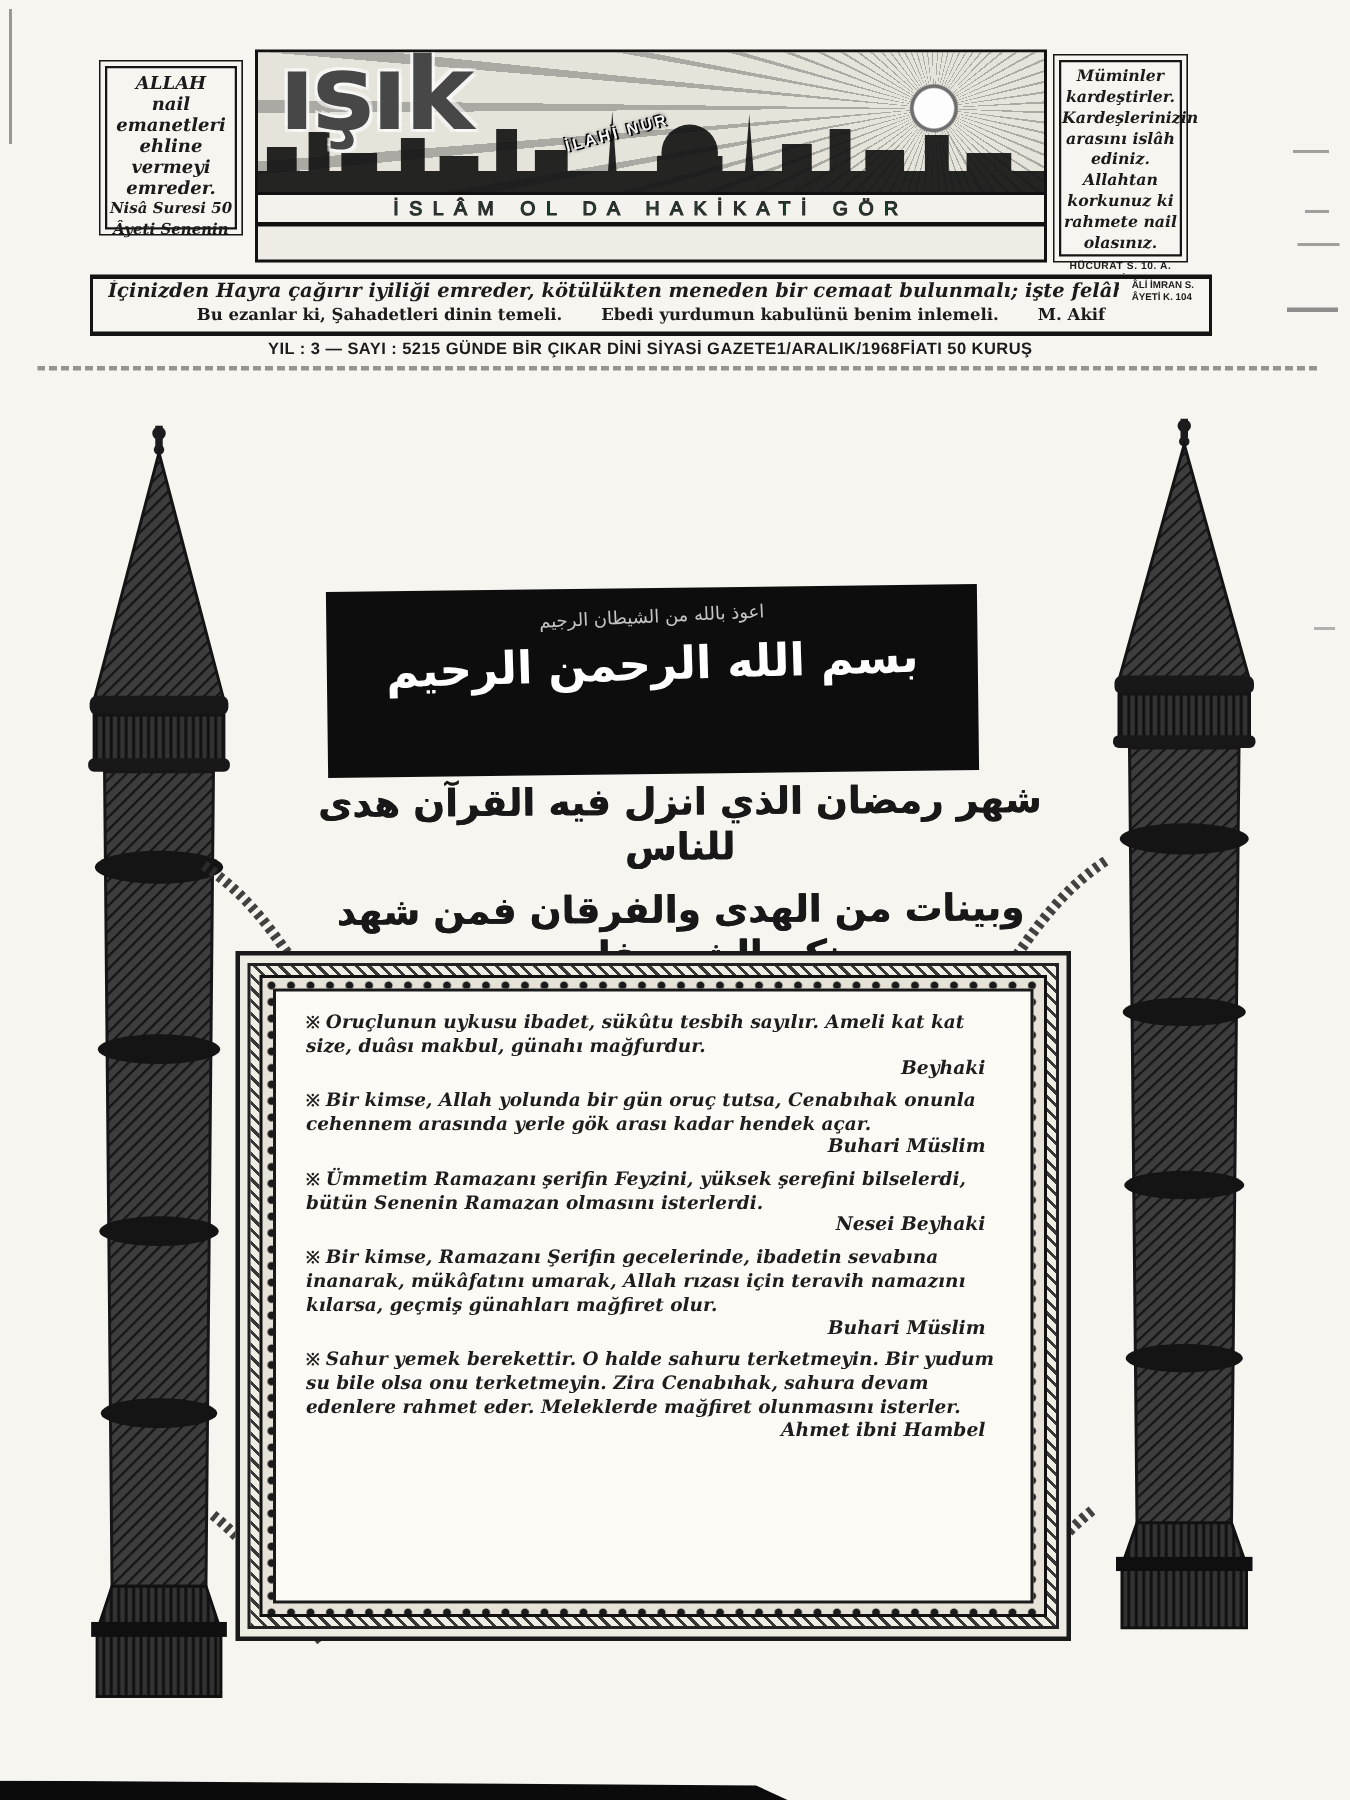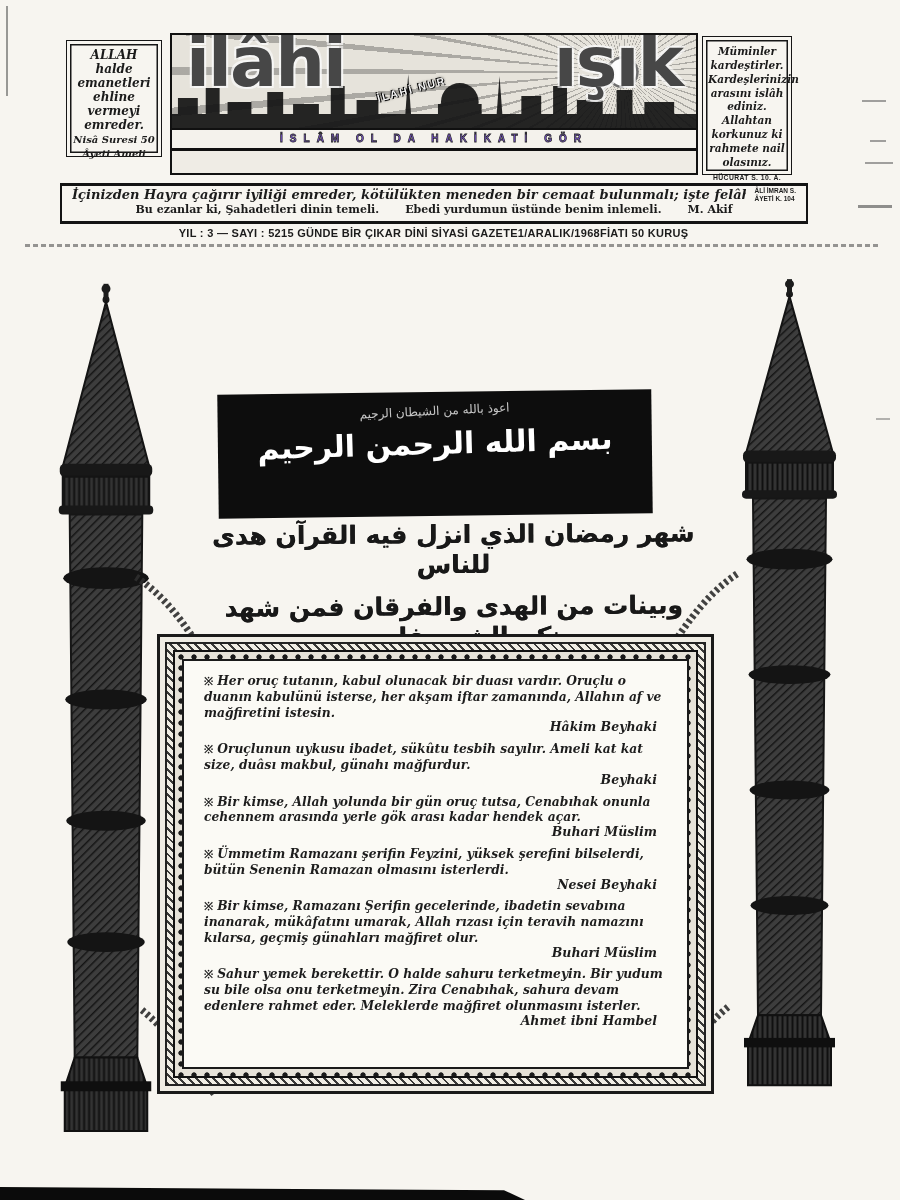--- a/index.html
+++ b/index.html
@@ -30,22 +30,22 @@
       padding:0 14px;box-sizing:border-box;font-family:"DejaVu Sans",sans-serif;font-weight:900;
       font-size:70px;letter-spacing:-2px;color:#474747;
       text-shadow:2px 2px 0 rgba(250,250,250,.75),-2px -2px 0 rgba(250,250,250,.75),2px -2px 0 rgba(250,250,250,.6),-2px 2px 0 rgba(250,250,250,.6);}
   .mast-badge{position:absolute;left:39%;top:52%;transform:rotate(-15deg);color:#f4f4f4;
       font-family:"Liberation Sans",sans-serif;font-weight:bold;font-size:10.5px;letter-spacing:2px;
       text-shadow:0 0 3px #000,1px 1px 0 #000,-1px -1px 0 #000;}
   .mast-band{height:27px;background:#101010;color:#f5f5f5;text-align:center;line-height:27px;
       font-family:"Liberation Sans",sans-serif;font-weight:800;font-size:20px;letter-spacing:1.5px;}
   .mast-tagline{height:18px;line-height:18px;text-align:center;background:#f4f2ec;
       border-top:2.5px solid #101010;border-bottom:3px solid #101010;
-      font-family:"Liberation Sans",sans-serif;font-weight:700;font-size:10px;letter-spacing:7px;
-      color:#8b5cf6;-webkit-text-stroke:.8px #2a2a2a;}
+      font-family:"Liberation Sans",sans-serif;font-weight:400;font-size:13px;letter-spacing:7px;
+      color:#14532d;-webkit-text-stroke:.8px #2a2a2a;}
 
   
   .banner{left:60px;top:183px;width:748px;height:41px;border:3px solid #141414;border-left-width:2px;
       border-right-width:2px;box-sizing:border-box;background:#f7f5f0;padding:1px 10px 0;}
   .banner-l1{display:flex;align-items:center;gap:8px;}
   .banner-verse{flex:1;font-style:italic;font-weight:bold;font-size:13px;white-space:nowrap;overflow:hidden;}
   .banner-src{font-family:"Liberation Sans",sans-serif;font-weight:bold;font-size:6.5px;line-height:1.15;
       text-align:left;flex:0 0 auto;}
   .banner-l2{display:flex;justify-content:center;gap:26px;font-weight:bold;font-size:11px;margin-top:1px;align-items:center;}
   .dateline{left:60px;top:227px;width:747px;display:flex;justify-content:center;
@@ -117,27 +117,27 @@
         <ellipse cx="69.5" cy="696" rx="39" ry="10" fill="#141414"></ellipse>
         <polygon points="38,812 101,812 111,842 111,886 28,886 28,842" fill="url(#hv)" stroke="#111111" stroke-width="2"></polygon>
         <rect x="24" y="836" width="91" height="10" fill="#0f0f0f"></rect>
       </g>
     </defs>
   </svg>
 
   
   <div class="abs verse-box vb-left">
     <span class="vb-line">ALLAH</span>
-    <span class="vb-line">halde</span>
+    <span class="vb-line">nail</span>
     <span class="vb-line">emanetleri</span>
     <span class="vb-line">ehline</span>
     <span class="vb-line">vermeyi</span>
     <span class="vb-line">emreder.</span>
     <span class="vb-line vb-src">Nisâ Suresi 50</span>
-    <span class="vb-line vb-src">Âyeti Ameli</span>
+    <span class="vb-line vb-src">Âyeti Senenin</span>
   </div>
 
   <div class="abs mast">
     <div class="mast-art">
       <svg class="skyline" viewBox="0 0 528 54" preserveAspectRatio="none">
         <g fill="#141414" opacity="0.92">
           <rect x="0" y="40" width="528" height="14"></rect>
           <rect x="6" y="24" width="20" height="18"></rect>
           <rect x="34" y="14" width="14" height="28"></rect>
           <rect x="56" y="28" width="24" height="14"></rect>
@@ -150,21 +150,20 @@
           <rect x="268" y="30" width="44" height="12"></rect>
           <polygon points="330,2 333,42 327,42"></polygon>
           <rect x="352" y="22" width="20" height="20"></rect>
           <rect x="384" y="12" width="14" height="30"></rect>
           <rect x="408" y="26" width="26" height="16"></rect>
           <rect x="448" y="16" width="16" height="26"></rect>
           <rect x="476" y="28" width="30" height="14"></rect>
         </g>
       </svg>
       <div class="mast-title">
-        <span>ilâhi</span>
         <span>ışık</span>
       </div>
       <span class="mast-badge">İLAHİ NUR</span>
     </div>
     <div class="mast-tagline">İSLÂM OL DA HAKİKATİ GÖR</div>
   </div>
 
   <div class="abs verse-box vb-right">
     <span>Müminler kardeştirler. Kardeşlerinizin arasını islâh ediniz. Allahtan korkunuz ki rahmete nail olasınız.</span>
     <div class="vb-source">HÜCURAT S. 10. A. KERİME</div>
@@ -174,21 +173,21 @@
   <div class="abs banner">
     <div class="banner-l1">
       <span class="banner-verse">İçinizden Hayra çağırır iyiliği emreder, kötülükten meneden bir cemaat bulunmalı; işte felâh bulanlar onlardır.</span>
       <span class="banner-src">
         <span>ÂLİ İMRAN S.</span><br>
         <span>ÂYETİ K. 104</span>
       </span>
     </div>
     <div class="banner-l2">
       <span>Bu ezanlar ki, Şahadetleri dinin temeli.</span>
-      <span>Ebedi yurdumun üstünde benim inlemeli.</span>
+      <span>Ebedi yurdumun kabulünü benim inlemeli.</span>
       <span>M. Akif</span>
     </div>
   </div>
 
   <div class="abs dateline">
     <span>YIL : 3 — SAYI : 52</span>
     <span>15 GÜNDE BİR ÇIKAR DİNİ SİYASİ GAZETE</span>
     <span>1/ARALIK/1968</span>
     <span>FİATI 50 KURUŞ</span>
   </div>
@@ -225,24 +224,20 @@
     <span class="ayah-line">شهر رمضان الذي انزل فيه القرآن هدى للناس</span>
     <span class="ayah-line">وبينات من الهدى والفرقان فمن شهد منكم الشهر فليصمه</span>
   </div>
 
   
   <div class="abs qframe">
     <div class="qf2">
       <div class="qf3">
         <div class="qf4">
 
-          <div class="hadith">
-            <span class="mark">※</span><span>Her oruç tutanın, kabul olunacak bir duası vardır. Oruçlu o duanın kabulünü isterse, her akşam iftar zamanında, Allahın af ve mağfiretini istesin.</span>
-            <div class="hadith-src">Hâkim Beyhaki</div>
-          </div>
           <div class="hadith">
             <span class="mark">※</span><span>Oruçlunun uykusu ibadet, sükûtu tesbih sayılır. Ameli kat kat size, duâsı makbul, günahı mağfurdur.</span>
             <div class="hadith-src">Beyhaki</div>
           </div>
           <div class="hadith">
             <span class="mark">※</span><span>Bir kimse, Allah yolunda bir gün oruç tutsa, Cenabıhak onunla cehennem arasında yerle gök arası kadar hendek açar.</span>
             <div class="hadith-src">Buhari Müslim</div>
           </div>
           <div class="hadith">
             <span class="mark">※</span><span>Ümmetim Ramazanı şerifin Feyzini, yüksek şerefini bilselerdi, bütün Senenin Ramazan olmasını isterlerdi.</span>

